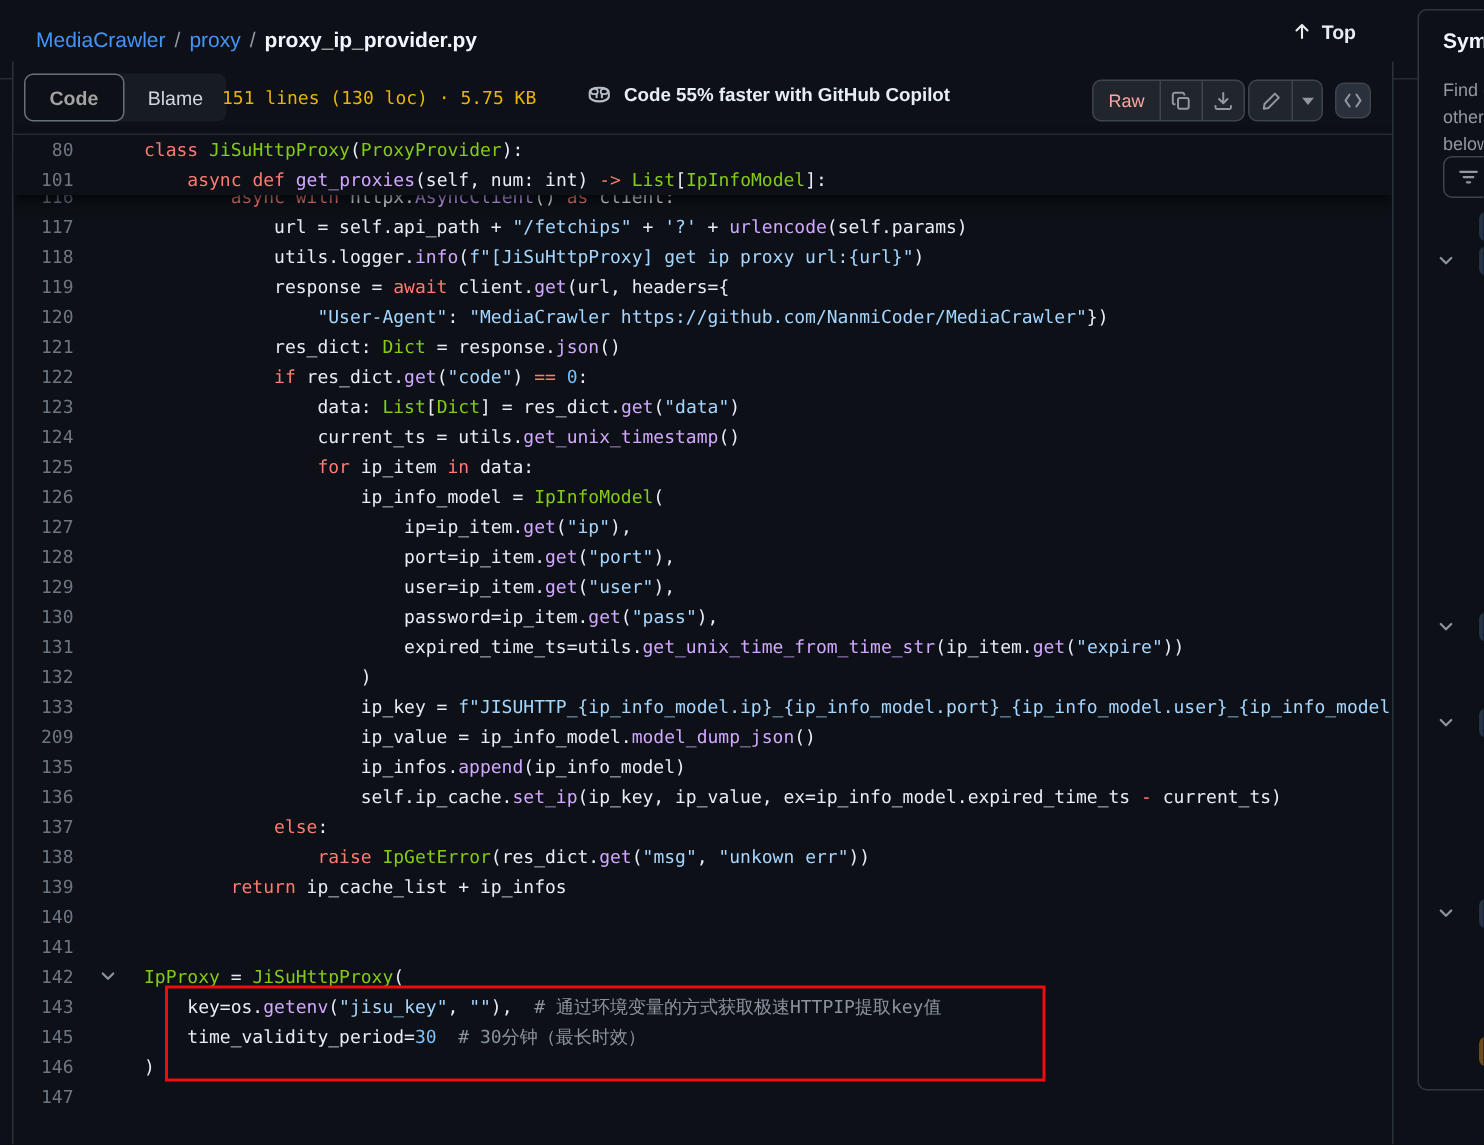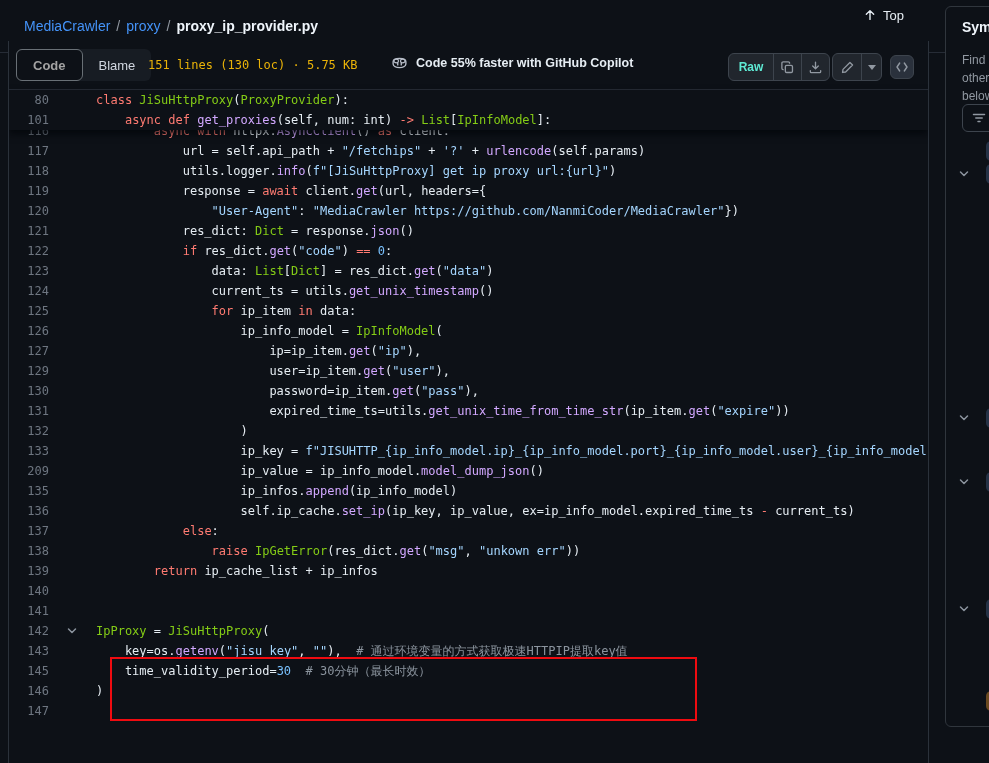--- a/index.html
+++ b/index.html
@@ -8,42 +8,42 @@
   .page { position:relative; width:989px; height:763px; }
 
   
   .crumbbar { position:absolute; left:0; top:0; width:945px; height:53px;
               border-bottom:1px solid #262c36; display:flex; align-items:center; }
   .crumb { margin-left:24px; font-size:14px; white-space:nowrap; }
   .crumb a { color:#4493f8; text-decoration:none; cursor:pointer; }
   .crumb .sep { color:#9198a1; padding:0 6px; }
   .crumb .file { color:#f0f6fc; font-weight:bold; }
   .topbtn { position:absolute; right:33px; top:8px; height:26px; display:flex;
-            align-items:flex-start; gap:6px; padding:0 8px; border-radius:6px;
-            color:#e6edf3; font-size:13px; font-weight:normal; cursor:pointer; }
+            align-items:center; gap:6px; padding:0 8px; border-radius:6px;
+            color:#e6edf3; font-size:13px; font-weight:bold; cursor:pointer; }
 
   
   .panel { position:absolute; left:8px; top:41px; width:921px; height:722px;
            border-left:1px solid #2b323b; border-right:1px solid #2b323b;
            background:#0d1117; overflow:hidden; }
   .toolbar { position:relative; height:49px; border-bottom:1px solid #262c36; }
   .seg { position:absolute; left:7px; top:8px; height:32px; background:#171c23;
          border-radius:6px; display:flex; align-items:center; }
   .seg .tab { height:32px; display:flex; align-items:center; padding:0 16px;
               font-size:13px; color:#d1d7e0; border-radius:6px; cursor:pointer; }
   .seg .tab.active { background:#0d1117; border:1px solid #697076; color:#a3a3a3;
                      font-weight:bold; }
   .meta { position:absolute; left:139px; top:17px; font-family:"DejaVu Sans Mono", monospace;
           font-size:12px; color:#eab308; white-space:pre; }
   .copilot { position:absolute; left:382px; top:13px; display:flex; align-items:center;
              gap:8px; font-size:12.5px; font-weight:bold; color:#e6edf3; cursor:pointer; }
   .btngroup { position:absolute; top:12px; height:28px; display:flex; align-items:stretch;
               border:1px solid #3d444d; border-radius:6px; background:#21262d; overflow:hidden; }
   .btnseg { display:flex; align-items:center; justify-content:center; cursor:pointer;
-            color:#5eead4; font-size:12px; font-weight:bold; }
+            color:#fca5a5; font-size:12px; font-weight:normal; }
   .btnseg + .btnseg { border-left:1px solid #3d444d; }
   .g-raw { left:719px; }  .g-edit { left:823px; }
   .sq { position:absolute; left:881px; top:14px; width:24px; height:24px;
         border:1px solid #3d444d; border-radius:6px; background:#2a313c;
         display:flex; align-items:center; justify-content:center; cursor:pointer; }
 
   
   .codearea { position:relative; height:673px; font-family:"DejaVu Sans Mono", monospace;
               font-size:12px; line-height:20px; }
   .row { position:relative; height:20px; white-space:pre; }
@@ -173,20 +173,21 @@
           <div class="row"><span class="ln">118</span><span class="ctext"><span class="tk-d">            utils.logger.</span><span class="tk-p">info</span><span class="tk-d">(</span><span class="tk-s">f"[JiSuHttpProxy] get ip proxy url:{url}"</span><span class="tk-d">)</span></span></div>
           <div class="row"><span class="ln">119</span><span class="ctext"><span class="tk-d">            response = </span><span class="tk-k">await</span><span class="tk-d"> client.</span><span class="tk-p">get</span><span class="tk-d">(url, headers={</span></span></div>
           <div class="row"><span class="ln">120</span><span class="ctext"><span class="tk-d">                </span><span class="tk-s">"User-Agent"</span><span class="tk-d">: </span><span class="tk-s">"MediaCrawler https://github.com/NanmiCoder/MediaCrawler"</span><span class="tk-d">})</span></span></div>
           <div class="row"><span class="ln">121</span><span class="ctext"><span class="tk-d">            res_dict: </span><span class="tk-o">Dict</span><span class="tk-d"> = response.</span><span class="tk-p">json</span><span class="tk-d">()</span></span></div>
           <div class="row"><span class="ln">122</span><span class="ctext"><span class="tk-d">            </span><span class="tk-k">if</span><span class="tk-d"> res_dict.</span><span class="tk-p">get</span><span class="tk-d">(</span><span class="tk-s">"code"</span><span class="tk-d">) </span><span class="tk-k">==</span><span class="tk-d"> </span><span class="tk-n">0</span><span class="tk-d">:</span></span></div>
           <div class="row"><span class="ln">123</span><span class="ctext"><span class="tk-d">                data: </span><span class="tk-o">List</span><span class="tk-d">[</span><span class="tk-o">Dict</span><span class="tk-d">] = res_dict.</span><span class="tk-p">get</span><span class="tk-d">(</span><span class="tk-s">"data"</span><span class="tk-d">)</span></span></div>
           <div class="row"><span class="ln">124</span><span class="ctext"><span class="tk-d">                current_ts = utils.</span><span class="tk-p">get_unix_timestamp</span><span class="tk-d">()</span></span></div>
           <div class="row"><span class="ln">125</span><span class="ctext"><span class="tk-d">                </span><span class="tk-k">for</span><span class="tk-d"> ip_item </span><span class="tk-k">in</span><span class="tk-d"> data:</span></span></div>
           <div class="row"><span class="ln">126</span><span class="ctext"><span class="tk-d">                    ip_info_model = </span><span class="tk-o">IpInfoModel</span><span class="tk-d">(</span></span></div>
           <div class="row"><span class="ln">127</span><span class="ctext"><span class="tk-d">                        ip=ip_item.</span><span class="tk-p">get</span><span class="tk-d">(</span><span class="tk-s">"ip"</span><span class="tk-d">),</span></span></div>
+          <div class="row"><span class="ln">128</span><span class="ctext"><span class="tk-d">                        port=ip_item.</span><span class="tk-p">get</span><span class="tk-d">(</span><span class="tk-s">"port"</span><span class="tk-d">),</span></span></div>
           <div class="row"><span class="ln">129</span><span class="ctext"><span class="tk-d">                        user=ip_item.</span><span class="tk-p">get</span><span class="tk-d">(</span><span class="tk-s">"user"</span><span class="tk-d">),</span></span></div>
           <div class="row"><span class="ln">130</span><span class="ctext"><span class="tk-d">                        password=ip_item.</span><span class="tk-p">get</span><span class="tk-d">(</span><span class="tk-s">"pass"</span><span class="tk-d">),</span></span></div>
           <div class="row"><span class="ln">131</span><span class="ctext"><span class="tk-d">                        expired_time_ts=utils.</span><span class="tk-p">get_unix_time_from_time_str</span><span class="tk-d">(ip_item.</span><span class="tk-p">get</span><span class="tk-d">(</span><span class="tk-s">"expire"</span><span class="tk-d">))</span></span></div>
           <div class="row"><span class="ln">132</span><span class="ctext"><span class="tk-d">                    )</span></span></div>
           <div class="row"><span class="ln">133</span><span class="ctext"><span class="tk-d">                    ip_key = </span><span class="tk-s">f"JISUHTTP_{ip_info_model.ip}_{ip_info_model.port}_{ip_info_model.user}_{ip_info_model.password}"</span></span></div>
           <div class="row"><span class="ln">209</span><span class="ctext"><span class="tk-d">                    ip_value = ip_info_model.</span><span class="tk-p">model_dump_json</span><span class="tk-d">()</span></span></div>
           <div class="row"><span class="ln">135</span><span class="ctext"><span class="tk-d">                    ip_infos.</span><span class="tk-p">append</span><span class="tk-d">(ip_info_model)</span></span></div>
           <div class="row"><span class="ln">136</span><span class="ctext"><span class="tk-d">                    self.ip_cache.</span><span class="tk-p">set_ip</span><span class="tk-d">(ip_key, ip_value, ex=ip_info_model.expired_time_ts </span><span class="tk-k">-</span><span class="tk-d"> current_ts)</span></span></div>
           <div class="row"><span class="ln">137</span><span class="ctext"><span class="tk-d">            </span><span class="tk-k">else</span><span class="tk-d">:</span></span></div>
           <div class="row"><span class="ln">138</span><span class="ctext"><span class="tk-d">                </span><span class="tk-k">raise</span><span class="tk-d"> </span><span class="tk-o">IpGetError</span><span class="tk-d">(res_dict.</span><span class="tk-p">get</span><span class="tk-d">(</span><span class="tk-s">"msg"</span><span class="tk-d">, </span><span class="tk-s">"unkown err"</span><span class="tk-d">))</span></span></div>

